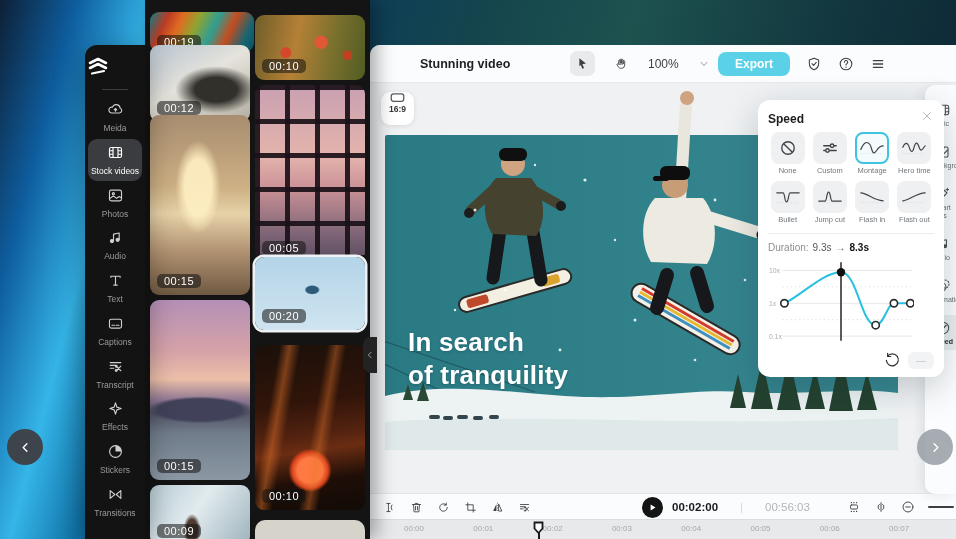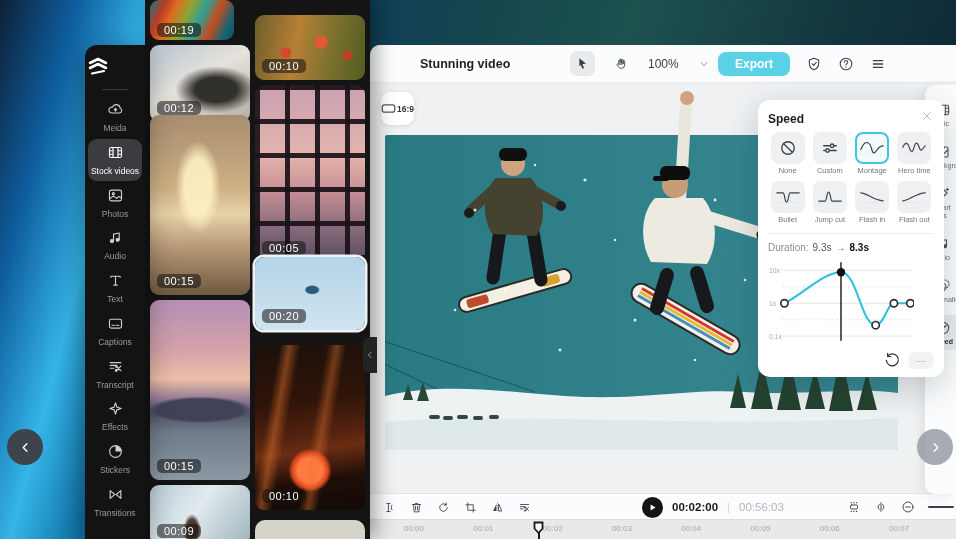--- a/index.html
+++ b/index.html
@@ -20,21 +20,21 @@
   .ls-item.active{background:#3a3c3f}
   .ls-item.active .ls-label{color:#fff}
   .ls-item.active .i{color:#fff}
 
   
   #stock-panel{position:absolute;left:145px;top:0;width:225px;bottom:0;background:#141414;z-index:2;
     box-shadow:6px 0 18px rgba(0,0,0,.35);}
   .thumb{position:absolute;border-radius:9px;overflow:hidden;cursor:pointer}
   .badge{position:absolute;left:7px;bottom:7px;background:rgba(18,18,18,.55);color:#fff;
     font-size:11px;letter-spacing:.5px;padding:1px 7px;border-radius:5px}
-  .th-feathers{left:5px;top:0;width:84px;height:40px;
+  .th-feathers{left:5px;top:12px;width:104px;height:40px;
     background:linear-gradient(115deg,#0e7b86 0%,#b93b24 16%,#e06a22 28%,#93a32e 42%,#2f9e92 58%,#c54d20 72%,#156573 88%,#0d4f5c 100%)}
   .th-feathers .badge{bottom:3px}
   .th-skater{left:5px;top:45px;width:100px;height:77px;
     background:radial-gradient(60% 45% at 66% 58%,#32302b 0%,#32302b 35%,rgba(50,48,43,0) 68%),
     linear-gradient(150deg,#b7c4d0 0%,#e5e3dc 45%,#b2ada1 100%)}
   .th-wall{left:5px;top:115px;width:100px;height:180px;
     background:radial-gradient(30px 62px at 48% 40%,rgba(255,240,195,.9) 0 45%,rgba(255,240,195,0) 75%),
     linear-gradient(180deg,#a88d70 0%,#cdb084 40%,#e6d2a8 55%,#b39473 75%,#6f5942 100%)}
   .th-coast{left:5px;top:300px;width:100px;height:180px;
     background:radial-gradient(70% 10% at 50% 61%,#41425a 0 60%,rgba(65,66,90,0) 75%),
@@ -79,21 +79,21 @@
   #zoom-level{font-size:12px;color:#3c4043}
   #zoom-group .i{width:10px;height:10px;color:#9aa0a5}
   .vdiv{width:1px;height:14px;background:#e1e3e5}
   .i.disabled{color:#c6c9cc !important}
   .top-right{position:absolute;right:70px;top:0;height:37px;display:flex;align-items:center;gap:16px}
   #export-btn{background:#5ad1e6;color:#fff;font-size:12px;font-weight:600;border:none;
     padding:5px 17px;border-radius:8px;cursor:pointer;font-family:inherit}
   .top-right .i{width:16px;height:16px;color:#3c4043;cursor:pointer}
 
   #ratio-btn{position:absolute;left:11px;top:47px;width:33px;height:33px;background:#fff;border-radius:9px;
-    box-shadow:0 1px 5px rgba(0,0,0,.1);display:flex;flex-direction:row;align-items:center;
+    box-shadow:0 1px 5px rgba(0,0,0,.1);display:flex;flex-direction:column;align-items:center;
     justify-content:flex-start;gap:1px;cursor:pointer}
   #ratio-btn .i{width:15px;height:11px;color:#55595d}
   #ratio-label{font-size:8.5px;font-weight:700;color:#33363a}
 
   #preview{position:absolute;left:15px;top:90px;width:513px;height:315px;overflow:visible}
   #scene{position:absolute;left:0;top:-45px;width:513px;height:360px;overflow:visible}
   #caption{position:absolute;left:23px;top:191px;color:#fff;font-size:26px;font-weight:700;
     line-height:1.28;letter-spacing:.2px;text-shadow:0 1px 3px rgba(0,30,30,.25)}
 
   
@@ -134,21 +134,21 @@
   .rs-item.active .rs-label{color:#2a2d30;font-weight:700}
 
   
   #toolbar{position:absolute;left:0;right:0;bottom:19px;height:26px;background:#fbfcfd;border-top:1px solid #e5e6e8}
   .tbar-left{position:absolute;left:13px;top:0;height:26px;display:flex;align-items:center;gap:14px}
   .tbar-left .i{width:13px;height:13px;color:#3c4043;cursor:pointer}
   .tbar-center{position:absolute;left:272px;top:0;height:26px;display:flex;align-items:center;gap:9px}
   #play-btn{width:21px;height:21px;border-radius:50%;background:#141414;display:flex;align-items:center;
     justify-content:center;cursor:pointer}
   #play-btn .i{width:9px;height:9px;color:#fff}
-  .time{font-size:11.5px;display:flex;gap:9px;align-items:center}
+  .time{font-size:11.5px;display:flex;gap:22px;align-items:center}
   #time-cur{color:#17191b;font-weight:700}
   #time-sep{color:#d4d7d9;font-weight:400}
   #time-total{color:#b2b6b9}
   .tbar-right{position:absolute;right:2px;top:0;height:26px;display:flex;align-items:center;gap:13px}
   .tbar-right .i{width:14px;height:14px;color:#3c4043;cursor:pointer}
   #zoom-slider{width:26px;height:2.5px;background:#3c4043;border-radius:2px;cursor:pointer}
   #ruler{position:absolute;left:0;right:0;bottom:0;height:19px;background:#e7e9ea;border-top:1px solid #dadcdd}
   .tick{position:absolute;top:4px;font-size:8px;color:#a4a9ad;white-space:nowrap}
   #ruler-playhead{position:absolute;left:163px;top:1px;width:11px;height:14px;z-index:2}
   #ruler-playline{position:absolute;left:168px;top:12px;bottom:0;width:1.5px;background:#1a1a1a}
@@ -394,20 +394,24 @@
             <circle cx="420" cy="220" r="1.3"></circle>
           <circle cx="455" cy="100" r="1.4"></circle>
             <circle cx="470" cy="180" r="1.2"></circle>
             <circle cx="175" cy="260" r="1.4"></circle>
           <circle cx="310" cy="270" r="1.3"></circle>
             <circle cx="440" cy="260" r="1.5"></circle>
             <circle cx="70" cy="220" r="1.2"></circle>
           <circle cx="150" cy="75" r="1.2"></circle>
         </g>
       </svg>
+      <div id="caption">
+        <div>In search</div>
+        <div>of tranquility</div>
+      </div>
     </div>
 
     <div id="speed-panel">
       <div class="sp-head">
         <span id="sp-title">Speed</span>
         <span id="sp-close" class="i">
             <svg viewBox="0 0 24 24" fill="none" stroke="currentColor" stroke-width="1.6" stroke-linecap="round" stroke-linejoin="round">
               <path d="M6,6 L18,18 M18,6 L6,18"></path>
             </svg>
           </span>

